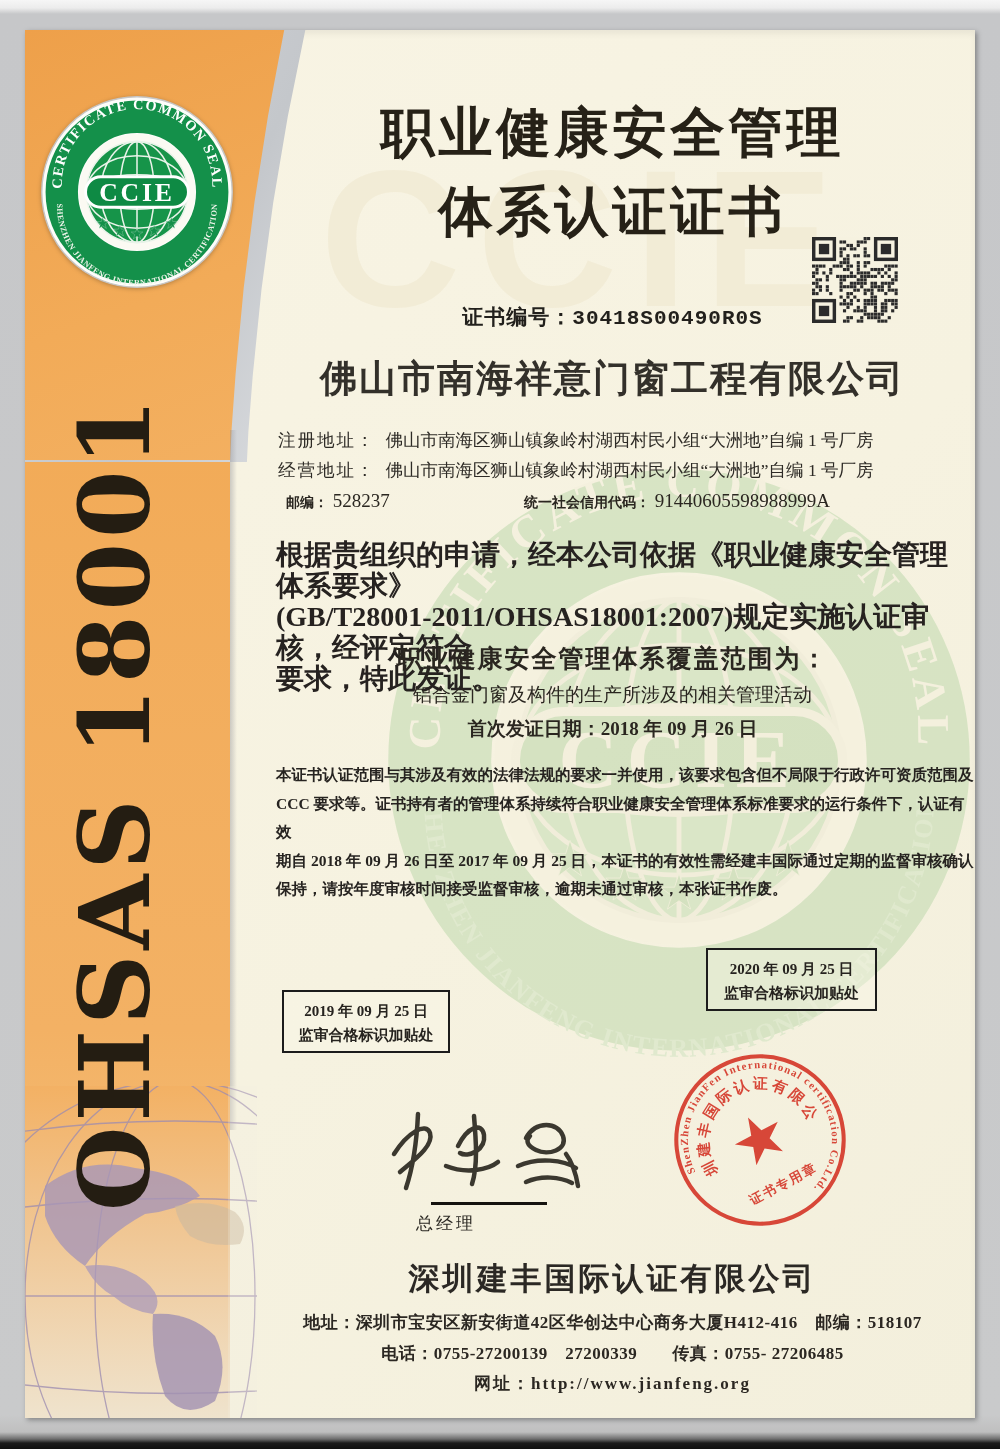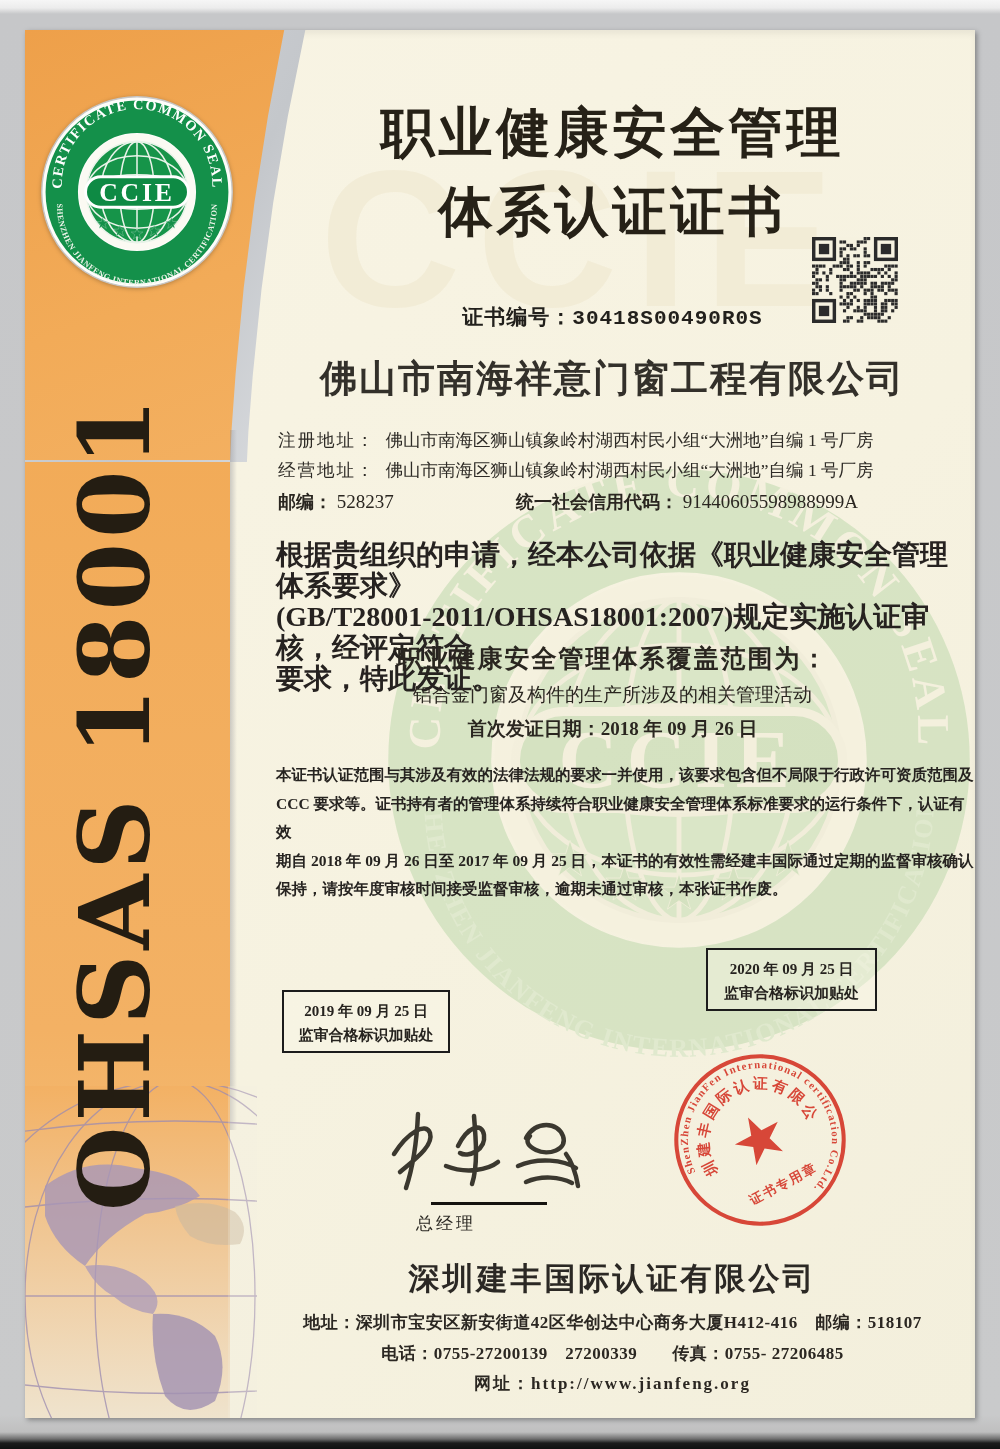--- a/index.html
+++ b/index.html
@@ -34,21 +34,21 @@
   .main{position:absolute;left:225px;top:0;width:725px;height:100%;z-index:6;color:#2a2620;}
   .ctr{position:absolute;left:0;width:100%;text-align:center;}
   .title{top:64px;font-size:54px;font-weight:700;line-height:79px;color:#262117;letter-spacing:4px;}
   .certno{top:273px;font-size:21px;font-weight:700;
     font-family:Liberation Mono, monospace;letter-spacing:1px;color:#22201c;}
   .qr{position:absolute;left:787px;top:207px;width:86px;height:86px;z-index:7;}
   .company{top:324px;font-size:37px;font-weight:600;letter-spacing:2px;color:#33302a;}
   .addr{position:absolute;left:28px;width:690px;font-size:17.5px;color:#2e2b26;}
   .addr .lbl{letter-spacing:2px;margin-right:10px;}
   .postrow{position:absolute;left:28px;top:460px;width:690px;font-size:19px;}
-  .postlbl{font-family:"Liberation Sans","DejaVu Sans",sans-serif;font-weight:700;font-size:18px;}
+  .postlbl{font-family:"Liberation Sans","DejaVu Sans",sans-serif;font-weight:700;font-size:14px;margin-left:8px;}
   .uscc{position:absolute;left:238px;top:0;}
   .para{position:absolute;left:26px;top:509px;width:695px;font-size:28px;
     font-weight:600;line-height:31px;color:#262220;}
   .scopehead{top:612px;font-size:25px;font-weight:700;letter-spacing:2px;}
   .scope{top:652px;font-size:19px;}
   .firstissue{top:686px;font-size:19px;font-weight:700;}
   .fine{position:absolute;left:26px;top:731px;width:700px;font-size:15.5px;
     font-weight:600;line-height:28.5px;color:#262320;}
   .infoline{position:absolute;left:26px;width:700px;font-size:16.5px;font-weight:700;color:#25221e;}
   .url{font-family:"Liberation Sans","DejaVu Sans",sans-serif;

